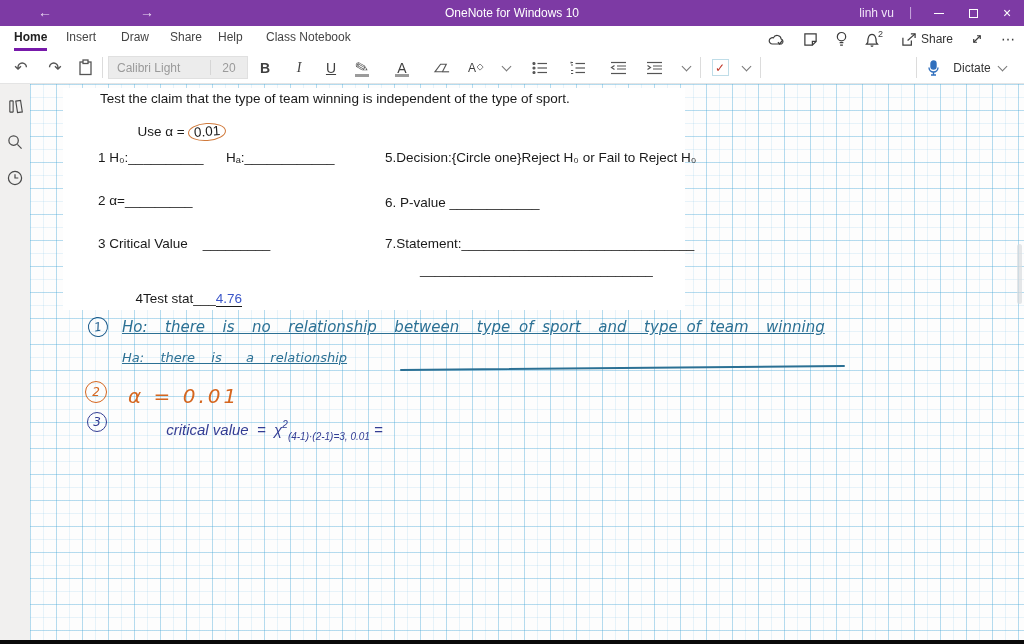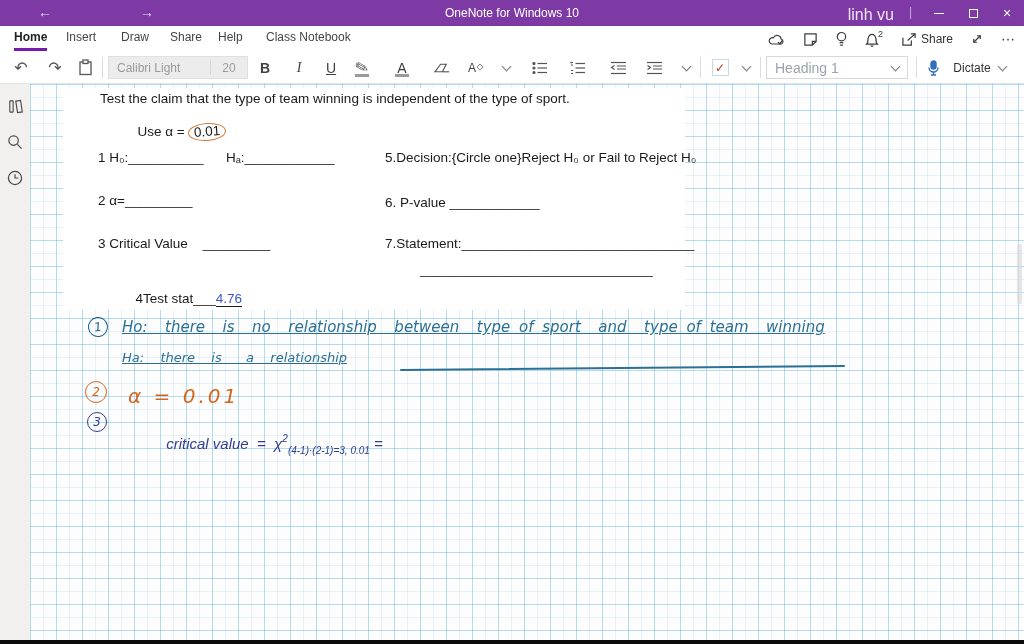--- a/index.html
+++ b/index.html
@@ -5,21 +5,21 @@
   html,body{margin:0;padding:0;background:#000;}
   *{box-sizing:border-box;font-family:"Liberation Sans",sans-serif;}
   .app{position:relative;width:1024px;height:644px;background:#fff;overflow:hidden;}
 
   
   .titlebar{position:absolute;left:0;top:0;width:1024px;height:26px;background:#7d3aa4;color:#f3eaf8;}
   .titlebar .nav{position:absolute;top:4px;font-size:14px;color:#e9d9f2;cursor:default;}
   .tb-back{left:38px;}
   .tb-fwd{left:140px;color:#c9a9dd;}
   .tb-title{position:absolute;left:0;right:0;top:6px;text-align:center;font-size:12px;color:#fff;}
-  .tb-user{position:absolute;right:130px;top:6px;font-size:16px;color:#f0e4f7;}
+  .tb-user{position:absolute;right:130px;top:6px;font-size:12px;color:#f0e4f7;}
   .tb-divider{position:absolute;right:112px;top:5px;font-size:12px;color:#c9a9dd;}
   .tb-btn{position:absolute;top:0;width:34px;height:26px;display:flex;align-items:center;justify-content:center;}
   .tb-min{right:68px;}
   .tb-max{right:34px;}
   .tb-close{right:0;}
   .min-shape{width:10px;height:1px;background:#fff;}
   .max-shape{width:9px;height:9px;border:1px solid #fff;}
   .close-glyph{font-size:14px;color:#fff;line-height:1;}
 
   
@@ -254,24 +254,20 @@
     <span class="t-item" style="left:706px;width:28px">
       <span class="todo-box">
           <span class="todo-check">✓</span>
         </span>
     </span>
     <span class="t-item" style="left:736px;width:20px">
         <span class="chev"></span>
       </span>
     <span class="vdiv" style="left:760px"></span>
 
-    <div class="headingbox">
-      <span class="htext">Heading 1</span>
-      <span class="chev"></span>
-    </div>
     <span class="vdiv" style="left:916px"></span>
 
     <span class="t-item" style="left:922px;width:22px">
       <svg width="11" height="16" viewBox="0 0 11 16" fill="none" stroke="#2f6fbd" stroke-width="1.4">
         <rect x="3" y="1" width="5" height="8" rx="2.5" fill="#2f6fbd"></rect>
         <path d="M1 7.5 a4.5 4.5 0 0 0 9 0"></path>
           <path d="M5.5 12 v2.5 M3 15 h5"></path>
       </svg>
     </span>
     <span class="t-item dictate-label" style="left:944px;width:44px">Dictate</span>
@@ -324,20 +320,20 @@
 
       <span class="ink-badge b-navy" style="left:58px;top:233px">1</span>
       <div class="ink ink-teal" style="left:92px;top:234px;font-size:15px;word-spacing:4px">Ho:  there  is  no  relationship  between  type of sport  and  type of team  winning</div>
       <div class="ink ink-teal" style="left:92px;top:266px;font-size:13px;word-spacing:4px">Ha:  there  is   a  relationship</div>
       <div class="ink-stroke" style="left:370px;top:283px;width:445px;transform:rotate(-0.5deg)"></div>
 
       <span class="ink-badge b-orange" style="left:55px;top:297px">2</span>
       <div class="ink ink-orange" style="left:98px;top:300px;font-size:20px;letter-spacing:3px">α = 0.01</div>
 
       <span class="ink-badge b-indigo" style="left:57px;top:328px">3</span>
-      <div class="ink ink-indigo" style="left:98px;top:331px;font-size:15px">
+      <div class="ink ink-indigo" style="left:98px;top:317px;font-size:15px">
         <span>critical value  =  χ</span><span class="sup-ink">2</span><span class="sub-ink">(4-1)·(2-1)=3, 0.01</span><span> =</span>
       </div>
     </div>
   </div>
 
   <div class="bottom-strip"></div>
 </div>
 
 </body></html>

